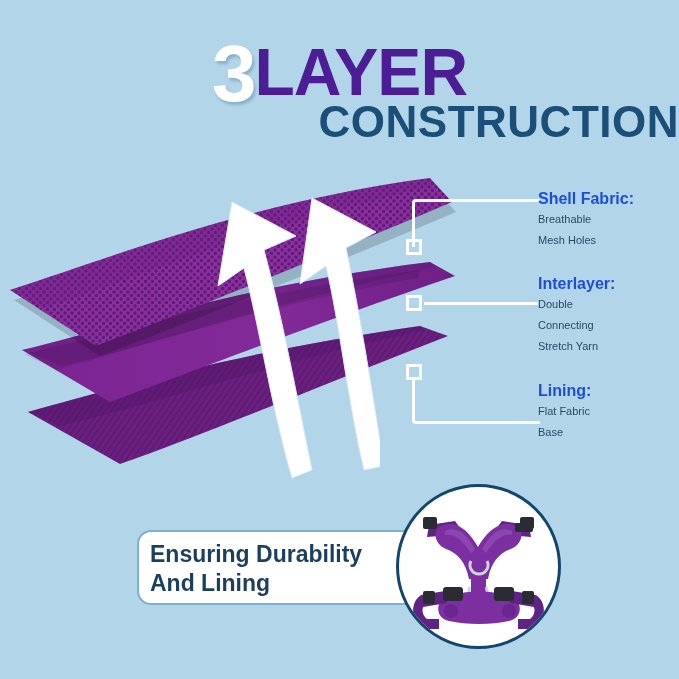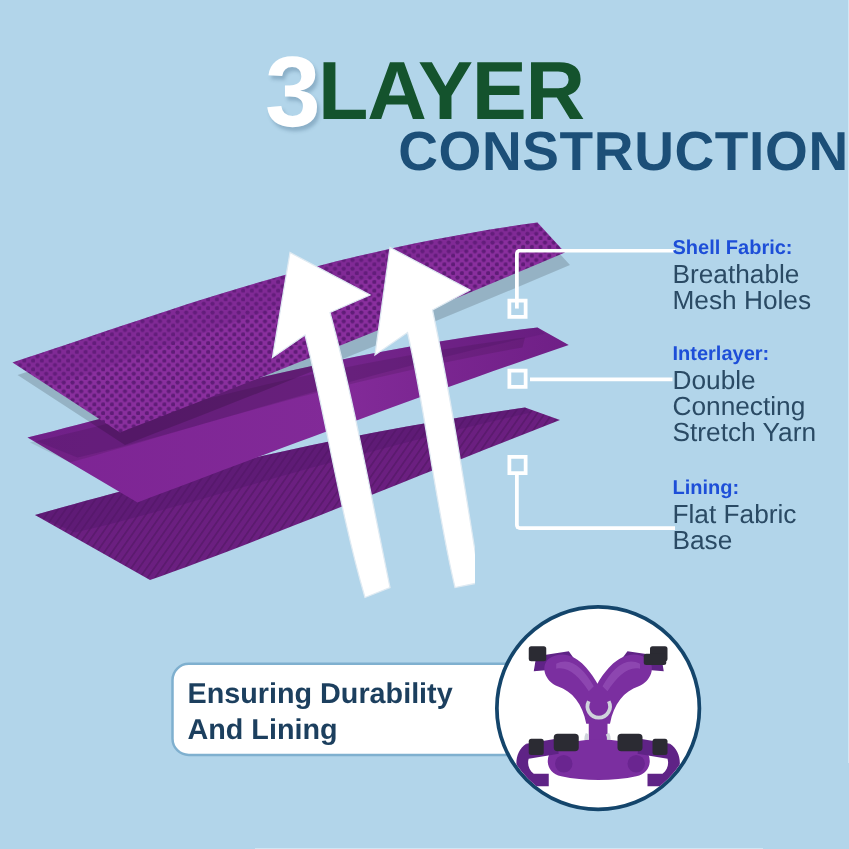--- a/index.html
+++ b/index.html
@@ -35,21 +35,21 @@
     font-size: 80px;
     font-weight: bold;
     color: #ffffff;
     letter-spacing: -2px;
     text-shadow: 2px 3px 3px rgba(40,80,110,0.28);
     vertical-align: -6px;
   }
   .title-layer {
     font-size: 66px;
     font-weight: bold;
-    color: #14532d;
+    color: #4c1d95;
     letter-spacing: -1px;
   }
   .title-row2 {
     display: block;
     margin-top: 4px;
     margin-left: 36px;
     font-size: 44px;
     font-weight: bold;
     color: #1c4f78;
     letter-spacing: 0.5px;
@@ -118,21 +118,21 @@
     line-height: 21px;
   }
   .callout-title {
     display: block;
     font-size: 16px;
     font-weight: bold;
     color: #1d4ed8;
   }
   .callout-line {
     display: block;
-    font-size: 21px;
+    font-size: 11px;
     font-weight: normal;
     color: #2a4a64;
   }
   #callout-shell { top: 188px; }
   #callout-inter { top: 273px; }
   #callout-lining { top: 380px; }
 
   
   .caption-box {
     position: absolute;

